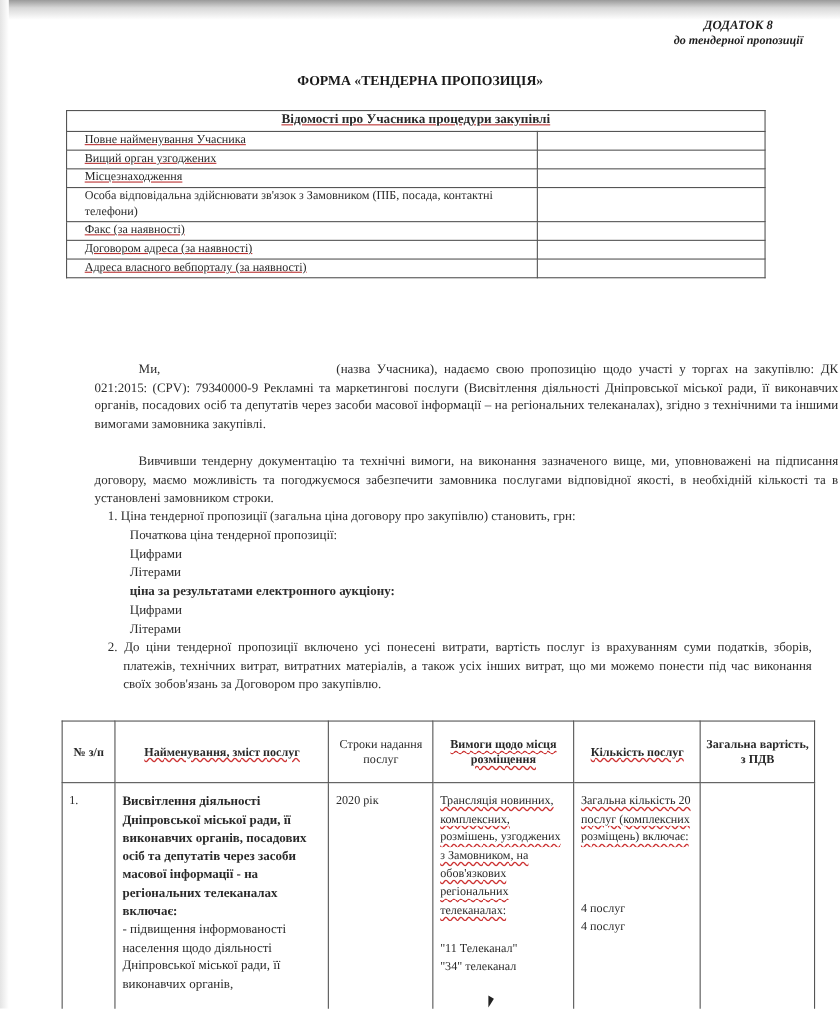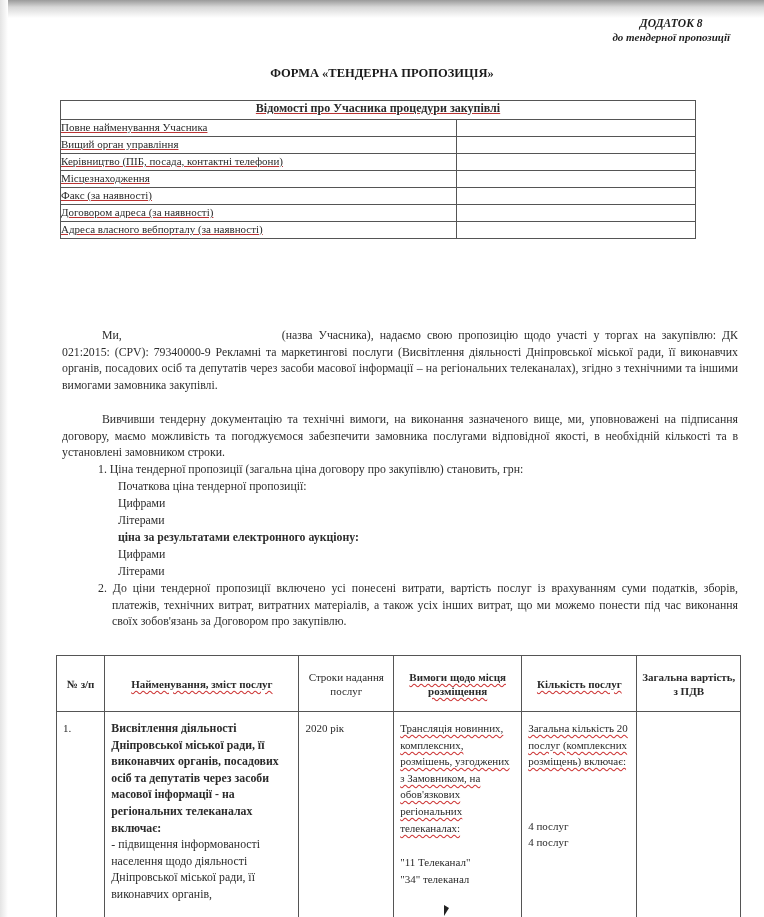--- a/index.html
+++ b/index.html
@@ -26,29 +26,29 @@
     position: absolute; left: 0; width: 764px; top: 66px; text-align: center;
     font-weight: bold; font-size: 12.5px; color: #1a1a1a;
   }
   .ul { text-decoration: underline; text-decoration-color: #b33; }
 
   
   table.info {
     position: absolute; left: 60px; top: 100px; width: 636px;
     border-collapse: collapse; font-size: 11px;
   }
-  table.info td { border: 1.5px solid #555; padding: 0 0; height: 16px; line-height: 14px; vertical-align: top; }
+  table.info td { border: 1.5px solid #555; padding: 0 16px; height: 16px; line-height: 14px; vertical-align: top; }
   table.info td.lbl { width: 395px; }
   table.info tr.hdr td { text-align: center; font-weight: bold; font-size: 12px; height: 18px; }
 
   .para {
     position: absolute; left: 62px; width: 676px; font-size: 11.8px; line-height: 16.6px;
     text-align: justify; color: #2d2d2d;
   }
-  .indent { text-indent: 40px; }
+  .indent { text-indent: 40px; margin-left: 24px; }
   .blank { display: inline-block; width: 160px; }
   .list-item { position: absolute; font-size: 11.8px; line-height: 16.6px; color: #2d2d2d; }
   .sub { position: absolute; left: 118px; font-size: 11.8px; line-height: 16.6px; color: #2d2d2d; }
 
   
   table.svc {
     position: absolute; left: 56px; top: 655px; width: 685px;
     border-collapse: collapse; font-size: 11px;
   }
   table.svc th, table.svc td { border: 1.5px solid #555; vertical-align: top; }
@@ -82,29 +82,29 @@
 <table class="info">
   <tbody>
       <tr class="hdr">
     <td colspan="2"><span class="ul">Відомості про Учасника процедури закупівлі</span></td>
   </tr>
   <tr>
         <td class="lbl"><span class="ul">Повне найменування  Учасника</span></td>
         <td></td>
       </tr>
   <tr>
-        <td class="lbl"><span class="ul">Вищий орган управління</span></td>
-        <td></td>
-      </tr>
-  <tr>
-        <td class="lbl"><span class="ul">Керівництво (ПІБ, посада, контактні телефони)</span></td>
+        <td class="lbl"><span class="ul">Вищий орган узгоджених</span></td>
         <td></td>
       </tr>
   <tr>
         <td class="lbl"><span class="ul">Місцезнаходження</span></td>
+        <td></td>
+      </tr>
+  <tr>
+        <td class="lbl" style="height:30px;"><span>Особа відповідальна здійснювати зв'язок з Замовником (ПІБ, посада, контактні телефони)</span></td>
         <td></td>
       </tr>
   <tr>
         <td class="lbl"><span class="ul">Факс  (за наявності)</span></td>
         <td></td>
       </tr>
   <tr>
         <td class="lbl"><span class="ul">Договором адреса (за наявності)</span></td>
         <td></td>
       </tr>

